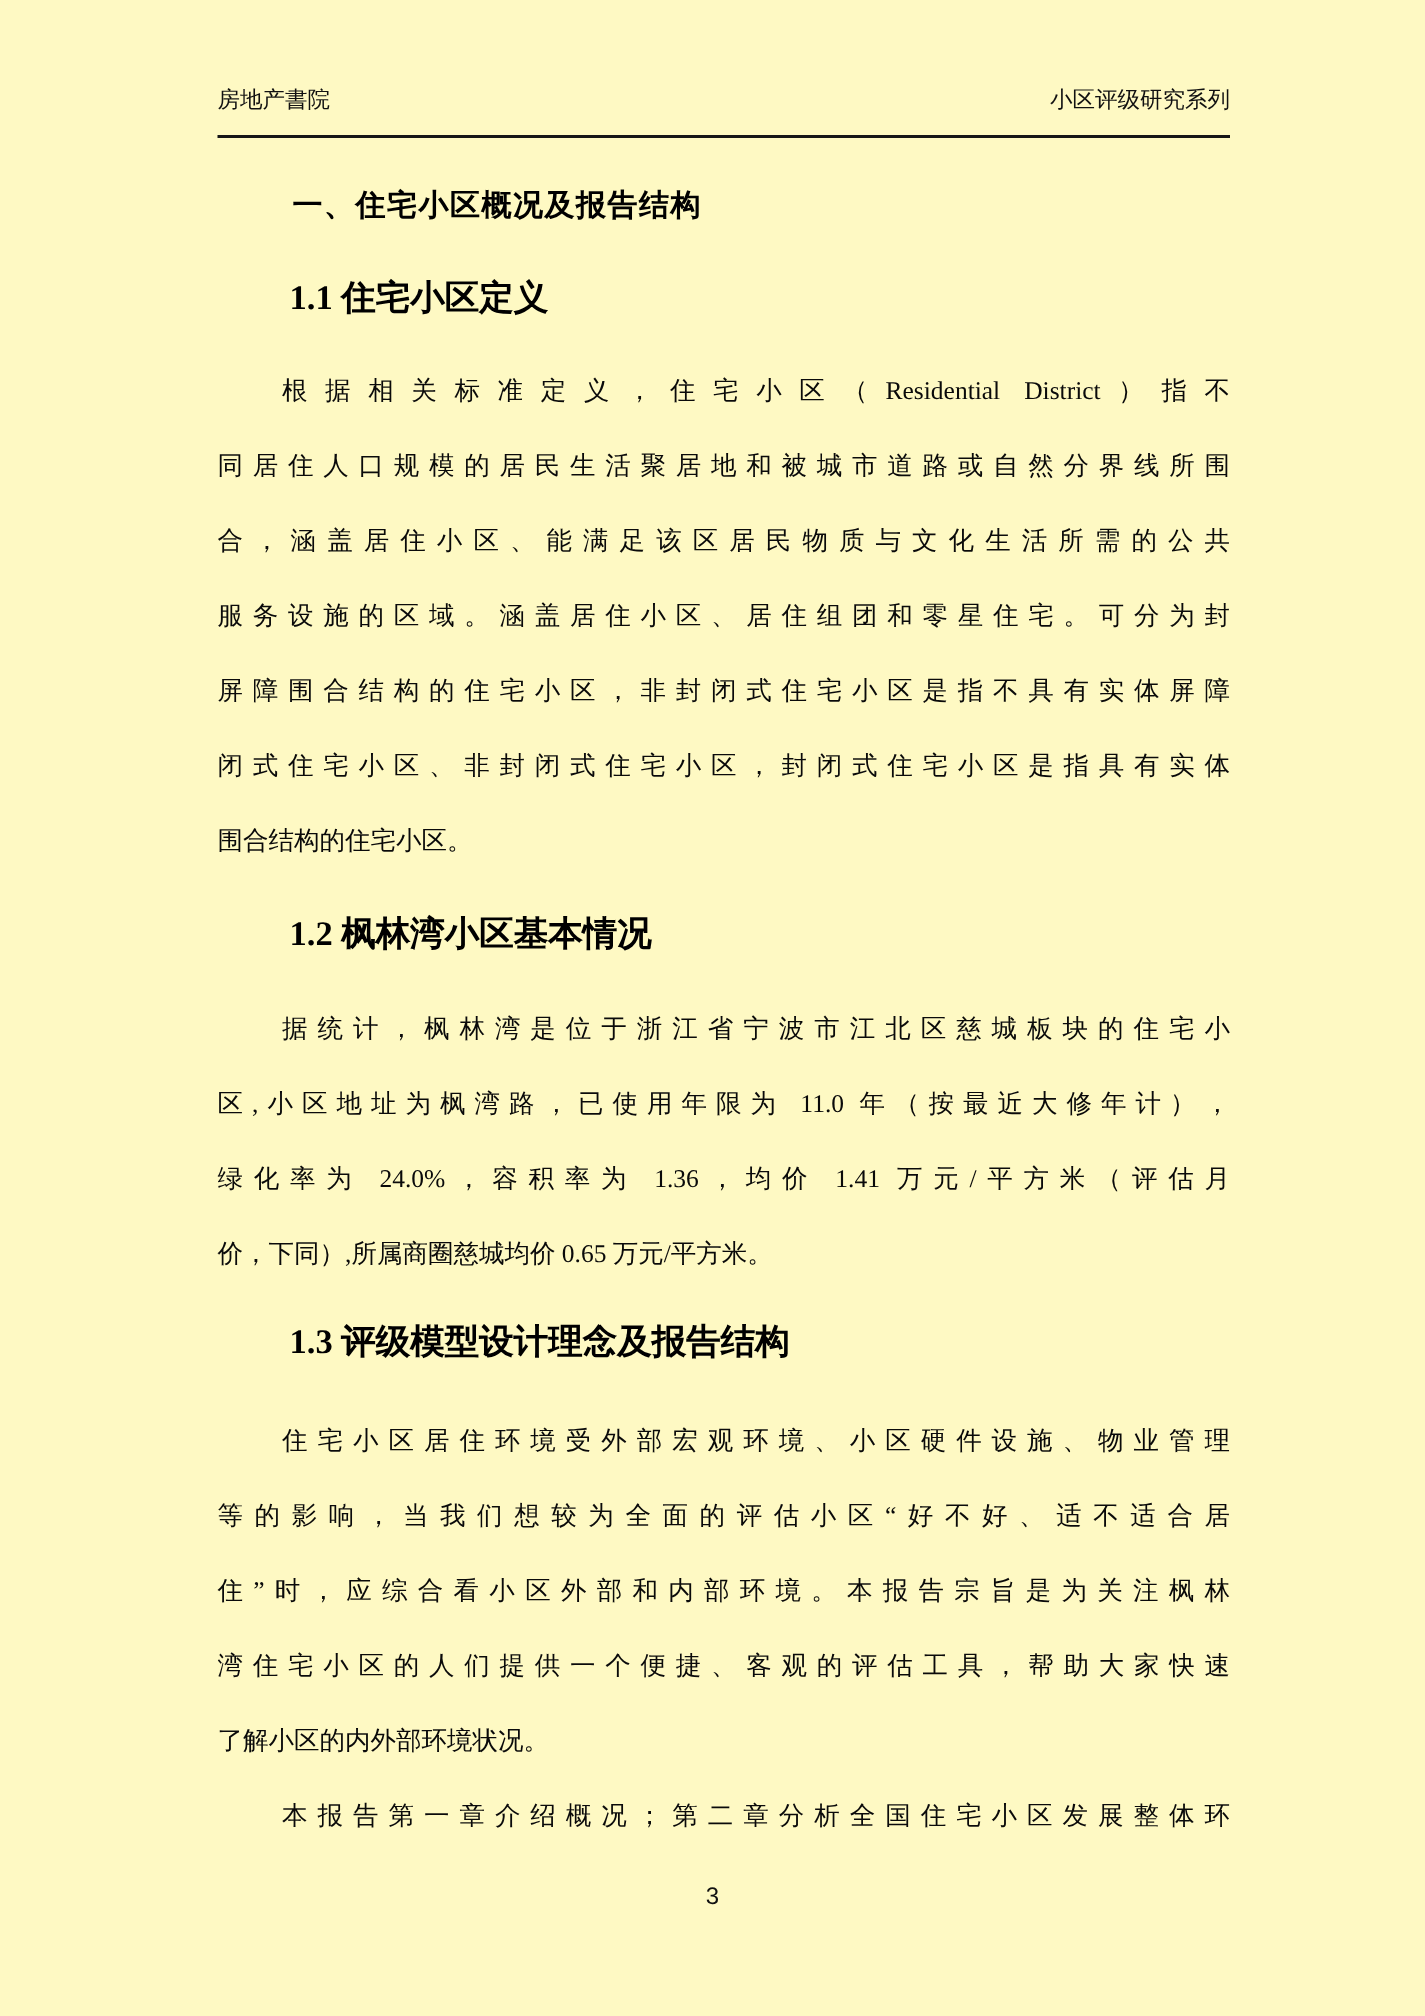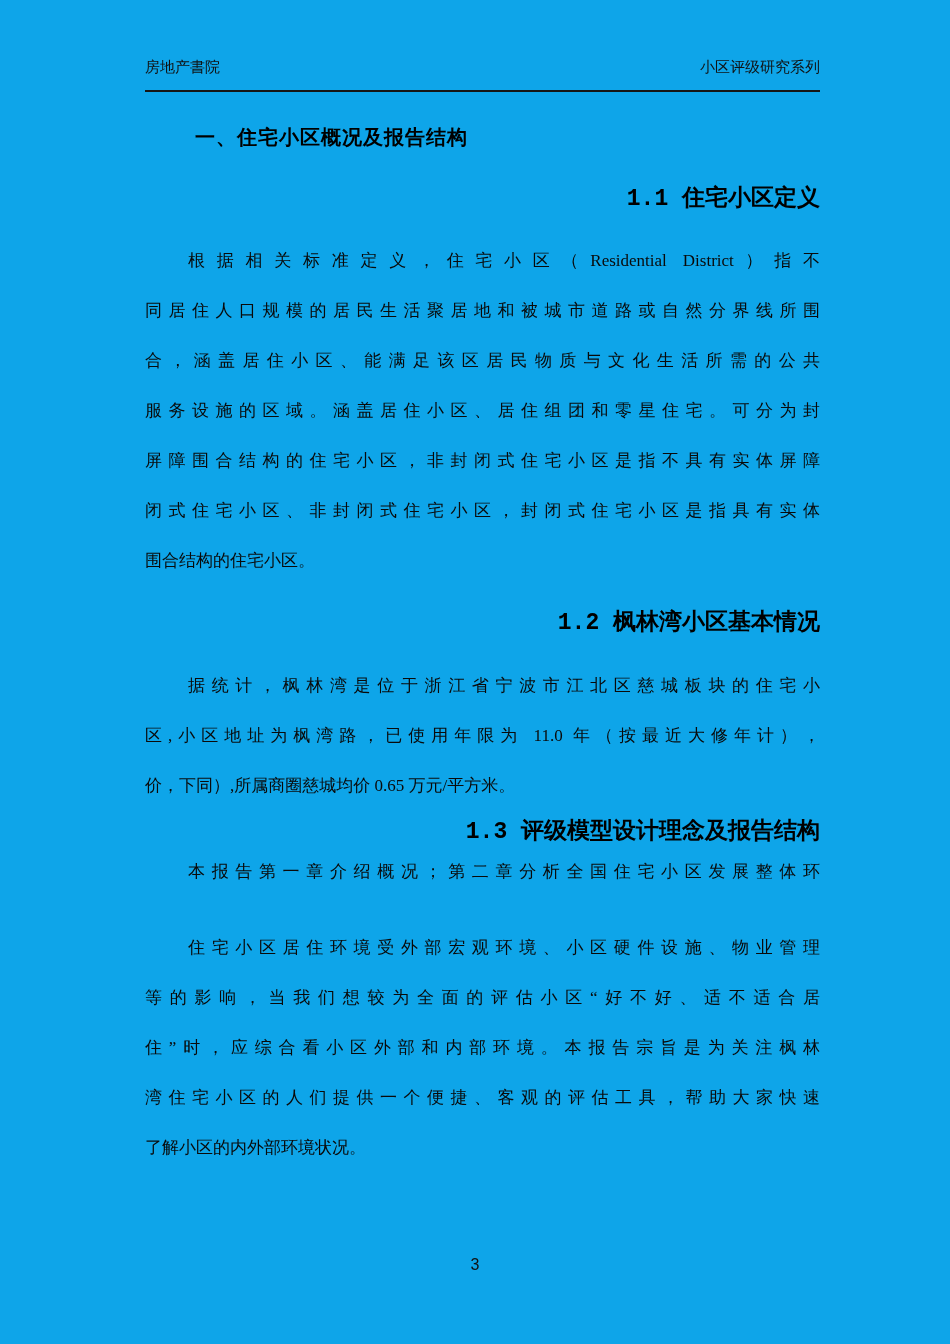--- a/index.html
+++ b/index.html
@@ -2,21 +2,21 @@
 <html><head>
 <meta charset="utf-8">
 <style>
   * { margin: 0; padding: 0; box-sizing: border-box; }
   html, body { background: #ffffff; }
   .page {
     position: relative;
     width: 950px;
     height: 1344px;
     margin: 0 auto;
-    background: #0ea5e9;
+    background: #fef9c3;
     color: #000000;
     padding: 0 130px 0 145px;
     overflow: hidden;
     font-family: "Liberation Serif", "DejaVu Serif", serif;
   }
   .page-header {
     display: flex;
     justify-content: space-between;
     align-items: flex-end;
     padding-top: 57px;
@@ -33,29 +33,28 @@
     font-family: "Liberation Sans", "DejaVu Sans", sans-serif;
     font-weight: 700;
     font-size: 20px;
     line-height: 34px;
     letter-spacing: 1px;
     color: #000000;
   }
   .section-title {
     margin-top: 30px;
     padding-left: 48px;
-    font-family: Liberation Mono, monospace;
+    font-family: Liberation Serif, serif;
     font-weight: 700;
     font-size: 23px;
     line-height: 30px;
     color: #000000;
-    text-align: right;
   }
   .section-title.s2 { margin-top: 22px; }
-  .section-title.s3 { margin-top: 6px; }
+  .section-title.s3 { margin-top: 19px; }
   .para { margin-top: 22px; }
   .para.p2 { margin-top: 23px; }
   .para.p3 { margin-top: 26px; }
   .para.p4 { margin-top: 0; }
   .line {
     height: 50px;
     line-height: 50px;
     font-size: 17px;
     color: #0a0a0a;
   }
@@ -99,33 +98,34 @@
       <div class="line fill">服务设施的区域。涵盖居住小区、居住组团和零星住宅。可分为封</div>
       <div class="line fill">屏障围合结构的住宅小区，非封闭式住宅小区是指不具有实体屏障</div>
       <div class="line fill">闭式住宅小区、非封闭式住宅小区，封闭式住宅小区是指具有实体</div>
       <div class="line">围合结构的住宅小区。</div>
     </div>
 
     <h2 class="section-title s2">1.2 枫林湾小区基本情况</h2>
     <div class="para p2">
       <div class="line indent fill">据统计，枫林湾是位于浙江省宁波市江北区慈城板块的住宅小</div>
       <div class="line fill">区,小区地址为枫湾路，已使用年限为 11.0 年（按最近大修年计），</div>
+      <div class="line fill">绿化率为 24.0%，容积率为 1.36，均价 1.41 万元/平方米（评估月</div>
       <div class="line">价，下同）,所属商圈慈城均价 0.65 万元/平方米。</div>
     </div>
 
     <h2 class="section-title s3">1.3 评级模型设计理念及报告结构</h2>
-    <div class="para p4">
-      <div class="line indent fill">本报告第一章介绍概况；第二章分析全国住宅小区发展整体环</div>
-    </div>
     <div class="para p3">
       <div class="line indent fill">住宅小区居住环境受外部宏观环境、小区硬件设施、物业管理</div>
       <div class="line fill">等的影响，当我们想较为全面的评估小区“好不好、适不适合居</div>
       <div class="line fill">住”时，应综合看小区外部和内部环境。本报告宗旨是为关注枫林</div>
       <div class="line fill">湾住宅小区的人们提供一个便捷、客观的评估工具，帮助大家快速</div>
       <div class="line">了解小区的内外部环境状况。</div>
+    </div>
+    <div class="para p4">
+      <div class="line indent fill">本报告第一章介绍概况；第二章分析全国住宅小区发展整体环</div>
     </div>
 
   </main>
 
   <footer class="page-footer">
     <span>3</span>
   </footer>
 
 </div>
 

